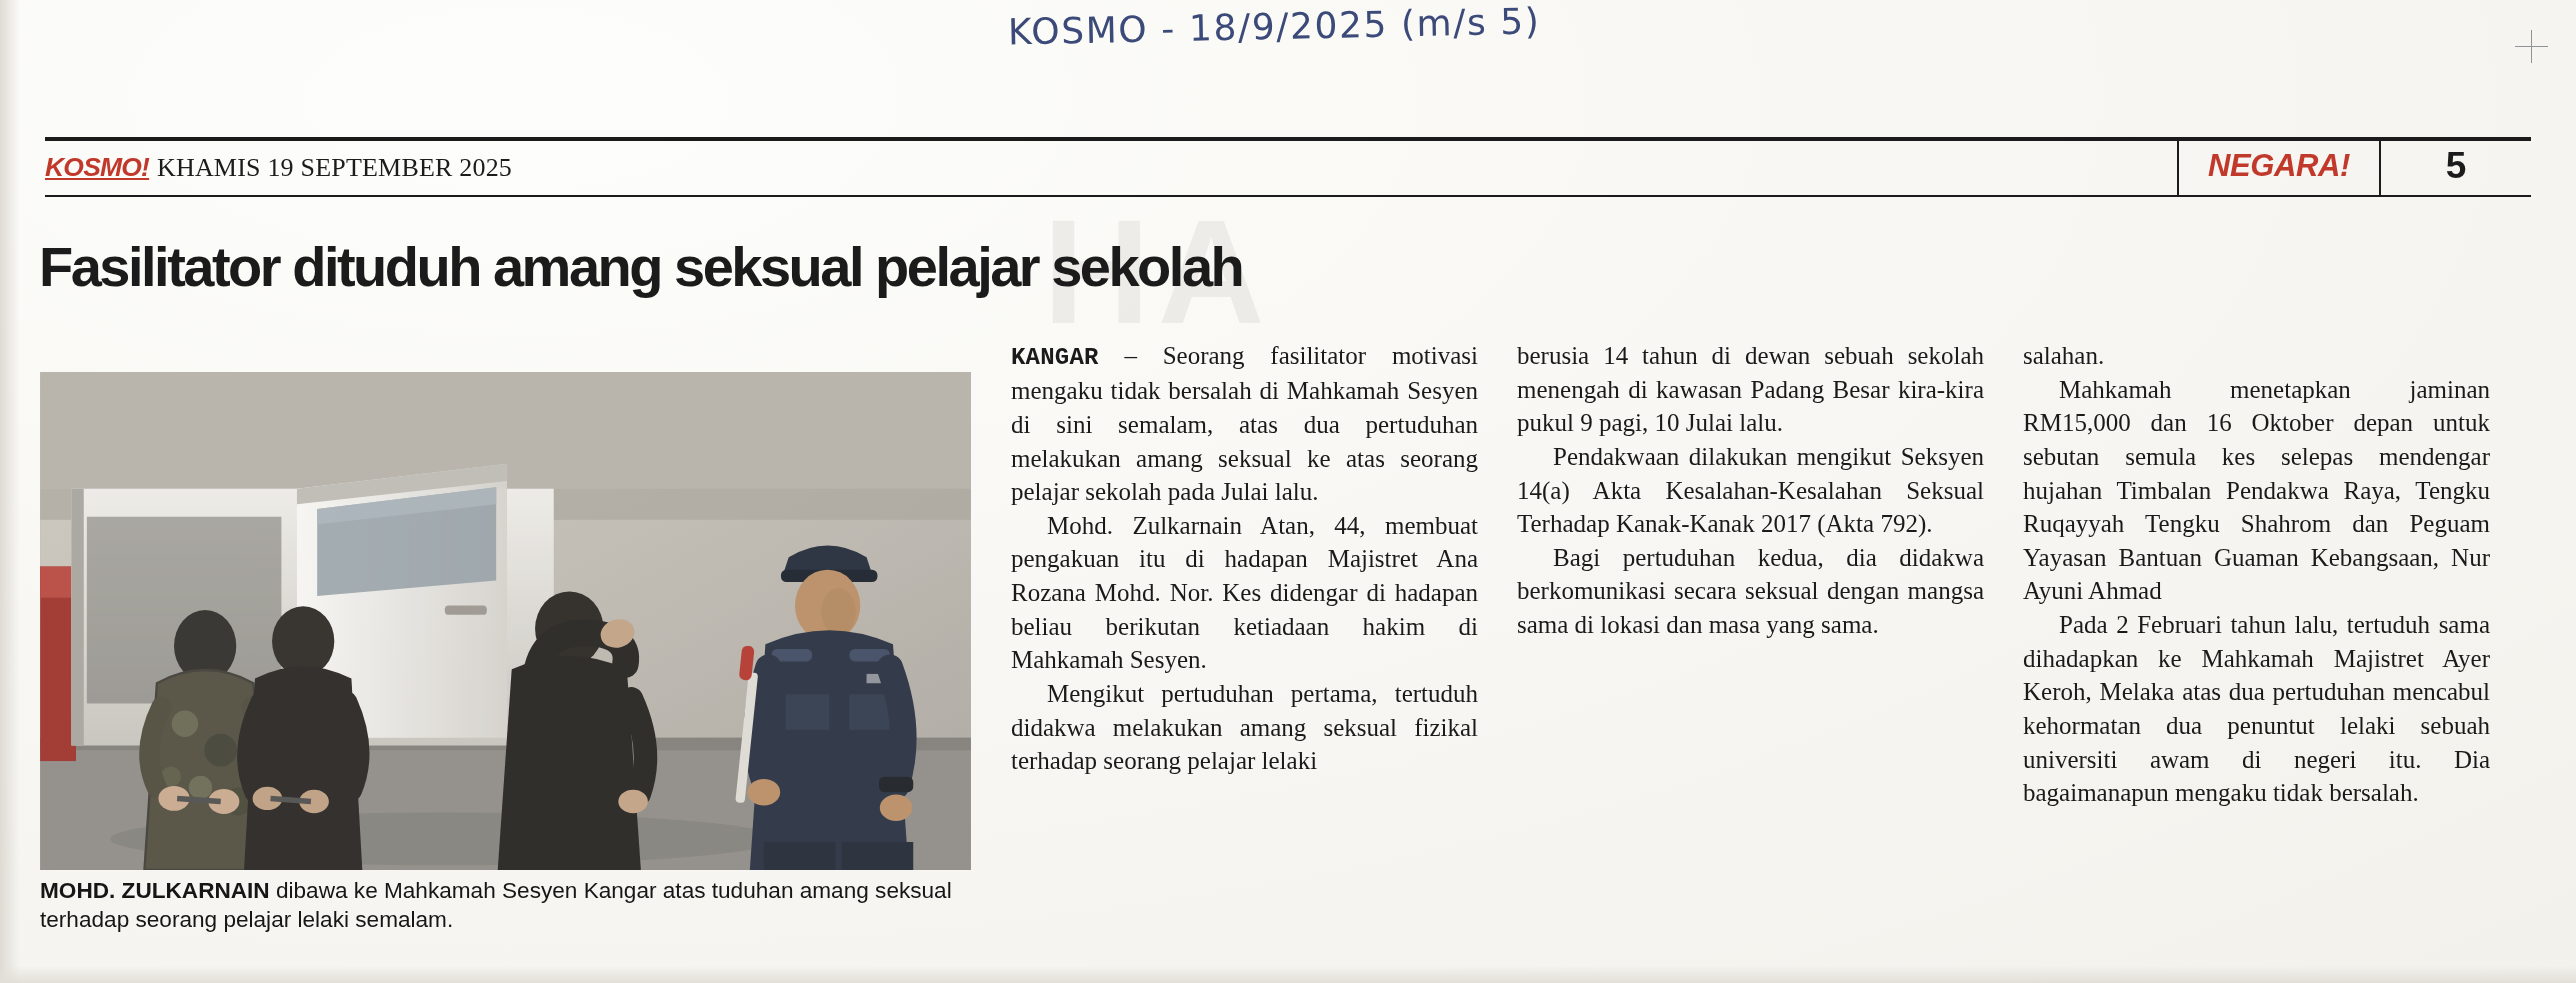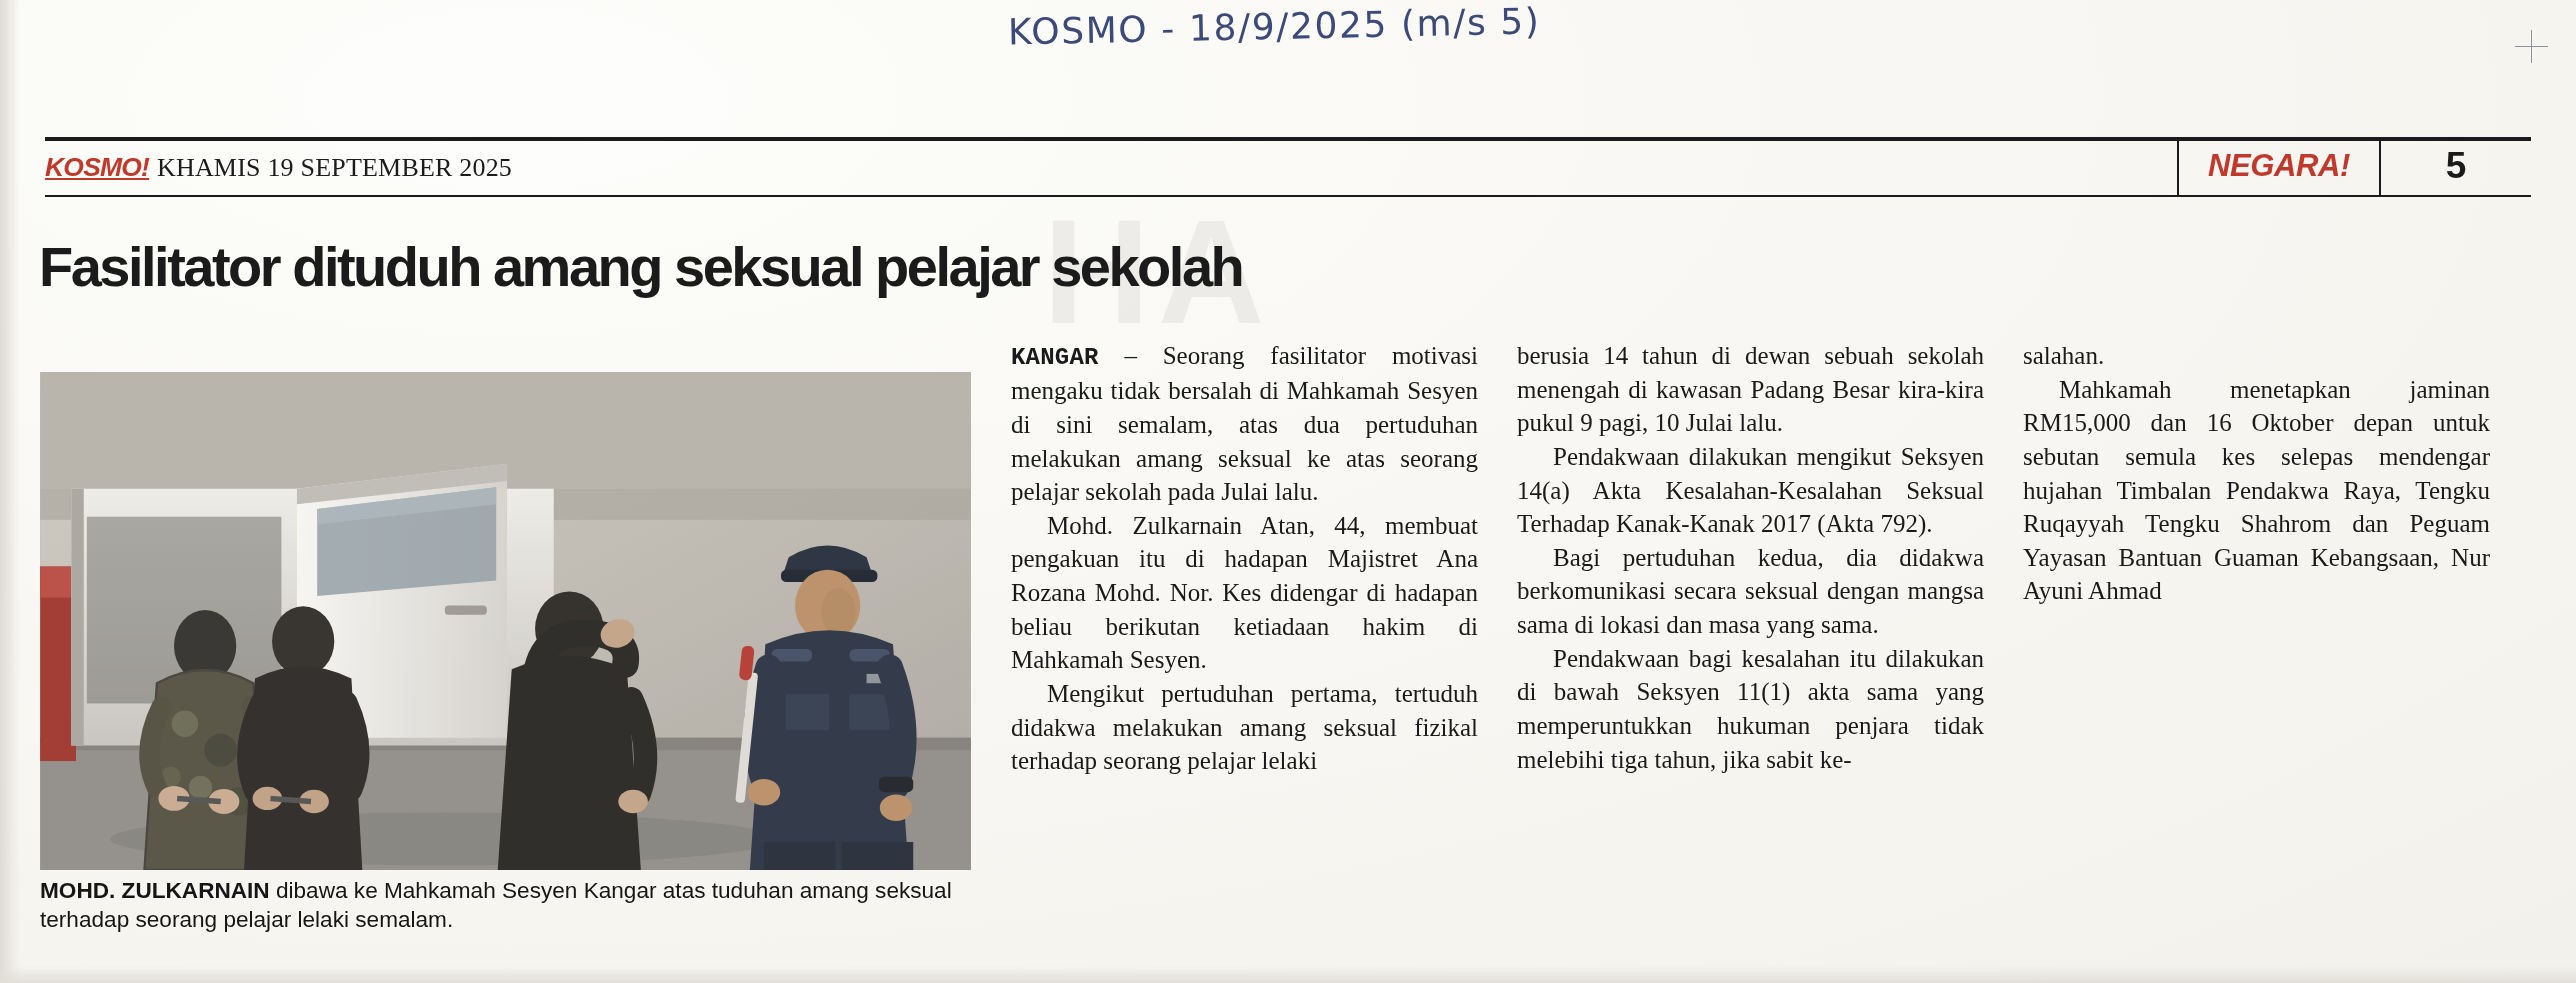--- a/index.html
+++ b/index.html
@@ -366,24 +366,24 @@
   <div class="col" id="col1">
     <p class="first"><span class="dateline">KANGAR</span><span> – Seorang fasilitator motivasi mengaku tidak bersalah di Mahkamah Sesyen di sini semalam, atas dua pertuduhan melakukan amang seksual ke atas seorang pelajar sekolah pada Julai lalu.</span></p>
     <p><span>Mohd. Zulkarnain Atan, 44, membuat pengakuan itu di hadapan Majistret Ana Rozana Mohd. Nor. Kes didengar di hadapan beliau berikutan ketiadaan hakim di Mahkamah Sesyen.</span></p>
     <p><span>Mengikut pertuduhan pertama, tertuduh didakwa melakukan amang seksual fizikal terhadap seorang pelajar lelaki</span></p>
   </div>
 
   <div class="col" id="col2">
     <p class="first"><span>berusia 14 tahun di dewan sebuah sekolah menengah di kawasan Padang Besar kira-kira pukul 9 pagi, 10 Julai lalu.</span></p>
     <p><span>Pendakwaan dilakukan mengikut Seksyen 14(a) Akta Kesalahan-Kesalahan Seksual Terhadap Kanak-Kanak 2017 (Akta 792).</span></p>
     <p><span>Bagi pertuduhan kedua, dia didakwa berkomunikasi secara seksual dengan mangsa sama di lokasi dan masa yang sama.</span></p>
-    <p><span>Pendakwaan bagi kesalahan itu dilakukan di bawah Seksyen 11(1) akta sama yang memperuntukkan hukuman penjara tidak melebihi tiga tahun, jika sabit ke-</span></p>
   </div>
 
   <div class="col" id="col3">
     <p class="first"><span>salahan.</span></p>
     <p><span>Mahkamah menetapkan jaminan RM15,000 dan 16 Oktober depan untuk sebutan semula kes selepas mendengar hujahan Timbalan Pendakwa Raya, Tengku Ruqayyah Tengku Shahrom dan Peguam Yayasan Bantuan Guaman Kebangsaan, Nur Ayuni Ahmad</span></p>
+    <p><span>Pada 2 Februari tahun lalu, tertuduh sama dihadapkan ke Mahkamah Majistret Ayer Keroh, Melaka atas dua pertuduhan mencabul kehormatan dua penuntut lelaki sebuah universiti awam di negeri itu. Dia bagaimanapun mengaku tidak bersalah. </span></p>
   </div>
 
   <div class="scan-edge-l"></div>
   <div class="scan-edge-b"></div>
 </div>
 
 
 </body></html>

